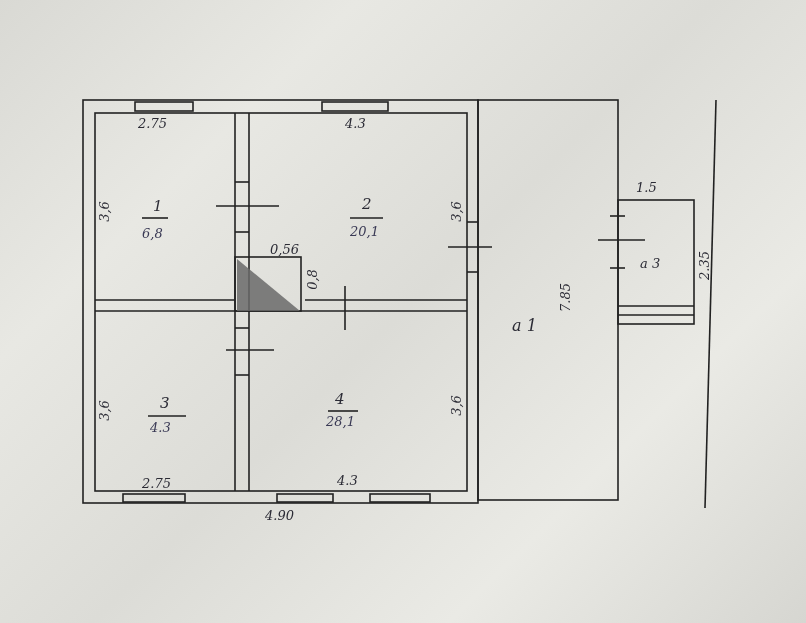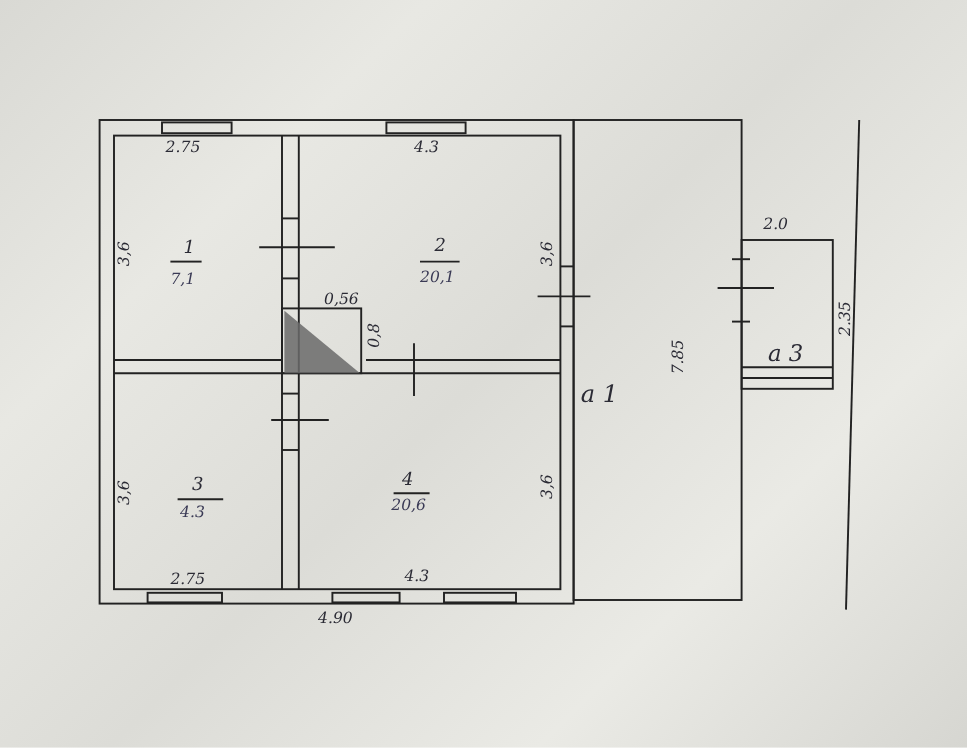--- a/index.html
+++ b/index.html
@@ -63,38 +63,38 @@
 
     <line x1="142" y1="218" x2="168" y2="218"></line>
     <line x1="350" y1="218" x2="383" y2="218"></line>
     <line x1="148" y1="416" x2="186" y2="416"></line>
     <line x1="328" y1="411" x2="358" y2="411"></line>
   </g>
   <polygon points="237,259 237,311 300,311" fill="#6a6a6a" opacity="0.85"></polygon>
 </svg>
 
 <div class="lbl room-num" style="left:153px;top:197px">1</div>
-<div class="lbl room-area" style="left:142px;top:226px">7,1</div>
+<div class="lbl room-area" style="left:142px;top:226px">6,8</div>
 <div class="lbl room-num" style="left:362px;top:195px">2</div>
 <div class="lbl room-area" style="left:350px;top:224px">20,1</div>
 <div class="lbl room-num" style="left:160px;top:394px">3</div>
 <div class="lbl room-area" style="left:150px;top:420px">4.3</div>
 <div class="lbl room-num" style="left:335px;top:390px">4</div>
-<div class="lbl room-area" style="left:326px;top:414px">20,6</div>
+<div class="lbl room-area" style="left:326px;top:414px">28,1</div>
 
 <div class="lbl" style="left:138px;top:116px">2.75</div>
 <div class="lbl" style="left:345px;top:116px">4.3</div>
 <div class="lbl" style="left:142px;top:476px">2.75</div>
 <div class="lbl" style="left:337px;top:473px">4.3</div>
 <div class="lbl rot" style="left:94px;top:204px">3,6</div>
 <div class="lbl rot" style="left:446px;top:204px">3,6</div>
 <div class="lbl rot" style="left:94px;top:403px">3,6</div>
 <div class="lbl rot" style="left:446px;top:398px">3,6</div>
 <div class="lbl" style="left:265px;top:508px">4.90</div>
 <div class="lbl" style="left:270px;top:242px">0,56</div>
 <div class="lbl rot" style="left:302px;top:272px">0,8</div>
 <div class="lbl rot" style="left:551px;top:290px">7.85</div>
-<div class="lbl" style="left:636px;top:180px">2.0</div>
+<div class="lbl" style="left:636px;top:180px">1.5</div>
 <div class="lbl rot" style="left:690px;top:258px">2.35</div>
 
-<div class="lbl" style="left:484px;top:316px;font-size:20px">a 1</div>
-<div class="lbl" style="left:640px;top:284px;font-size:19px">a 3</div>
+<div class="lbl" style="left:512px;top:316px;font-size:16px">a 1</div>
+<div class="lbl" style="left:640px;top:256px;font-size:13px">a 3</div>
 </div>
 
 </body></html>

